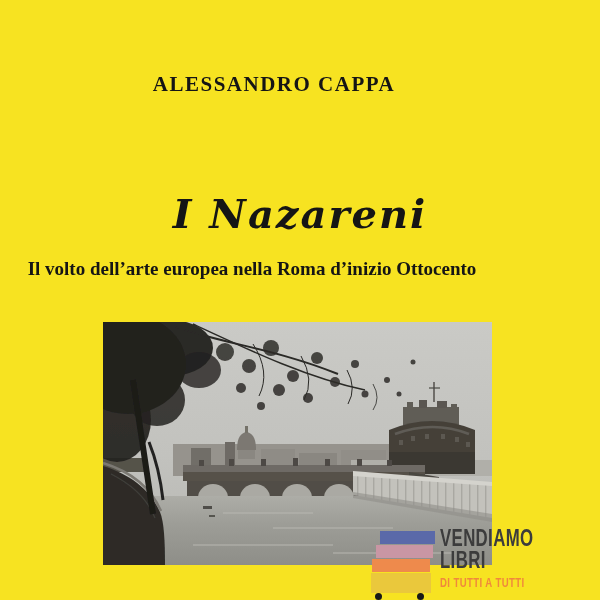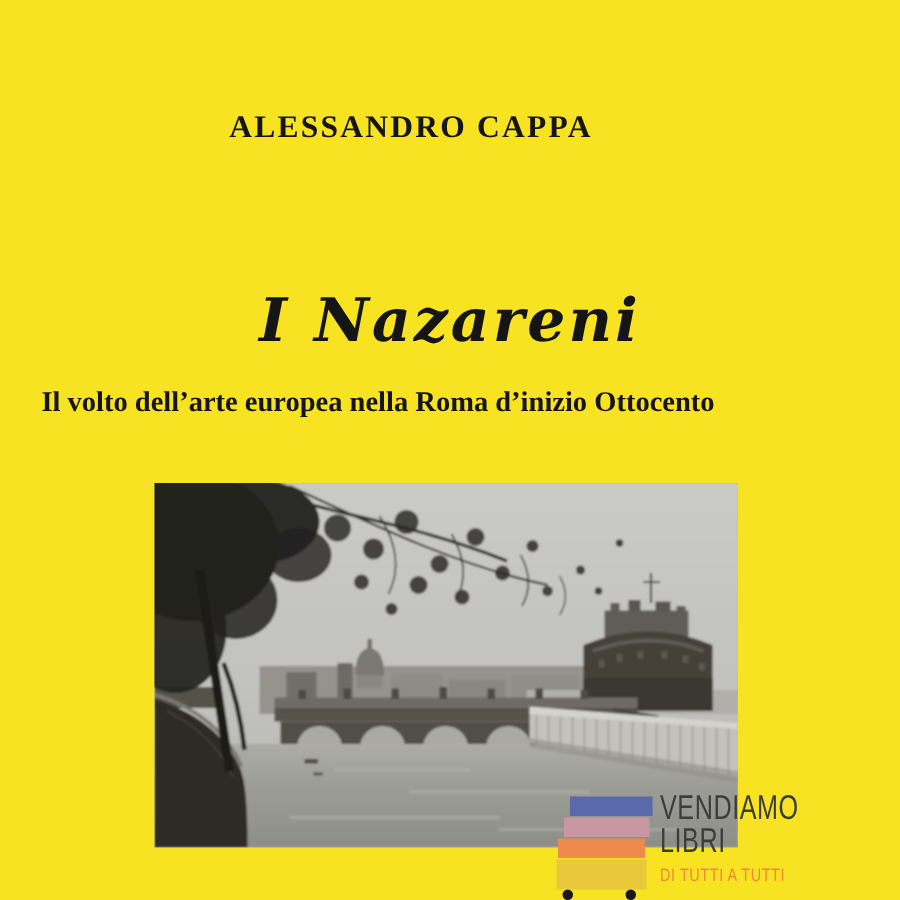--- a/index.html
+++ b/index.html
@@ -31,21 +31,21 @@
   .bar{position:absolute;}
   .bar-blue  {left:380px;top:531px;width:55px;height:13px;}
   .bar-pink  {left:376px;top:545px;width:57px;height:13px;}
   .bar-orange{left:372px;top:559px;width:58px;height:13px;}
   .cart-body {left:371px;top:573px;width:60px;height:20px;}
   .wheel{position:absolute;width:7px;height:7px;border-radius:50%;}
   .wheel-l{left:375px;top:593px;}
   .wheel-r{left:417px;top:593px;}
   .logo-text{
     position:absolute;left:440px;top:527px;
-    font-family:"Liberation Sans", sans-serif;font-weight:normal;
+    font-family:"Liberation Sans", sans-serif;font-weight:bold;
   }
   .logo-line{
     display:block;height:22px;line-height:22px;font-size:23px;
     transform:scaleX(0.73);transform-origin:0 50%;white-space:nowrap;
     letter-spacing:0.5px;
   }
   .logo-tagline{
     display:block;margin-top:6px;height:12px;line-height:12px;font-size:12px;
     transform:scaleX(0.8);transform-origin:0 50%;white-space:nowrap;
     letter-spacing:0.5px;

